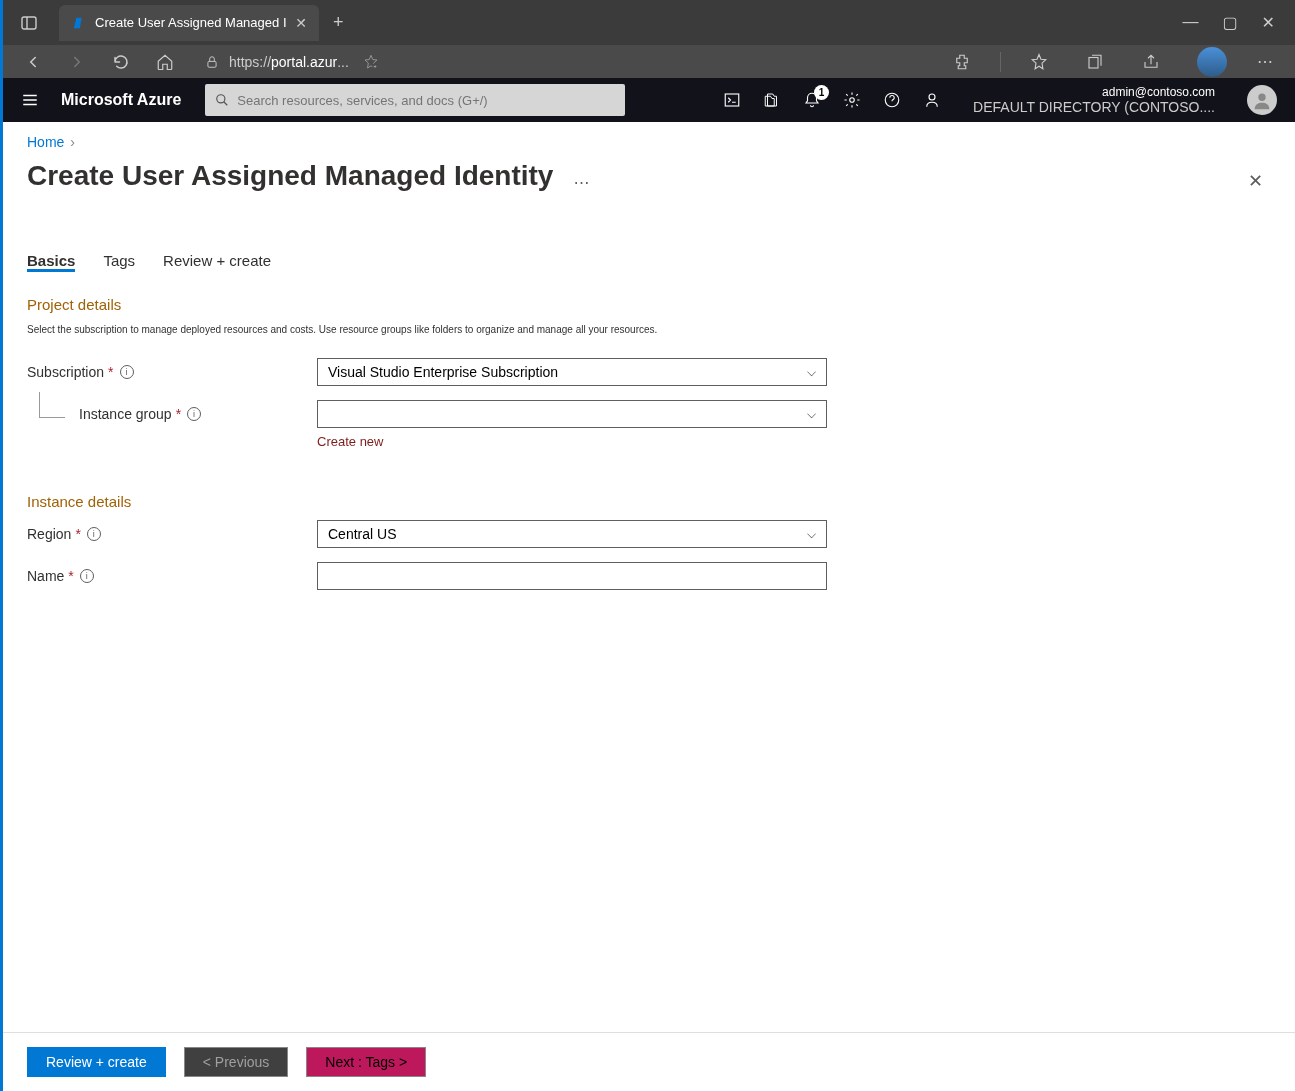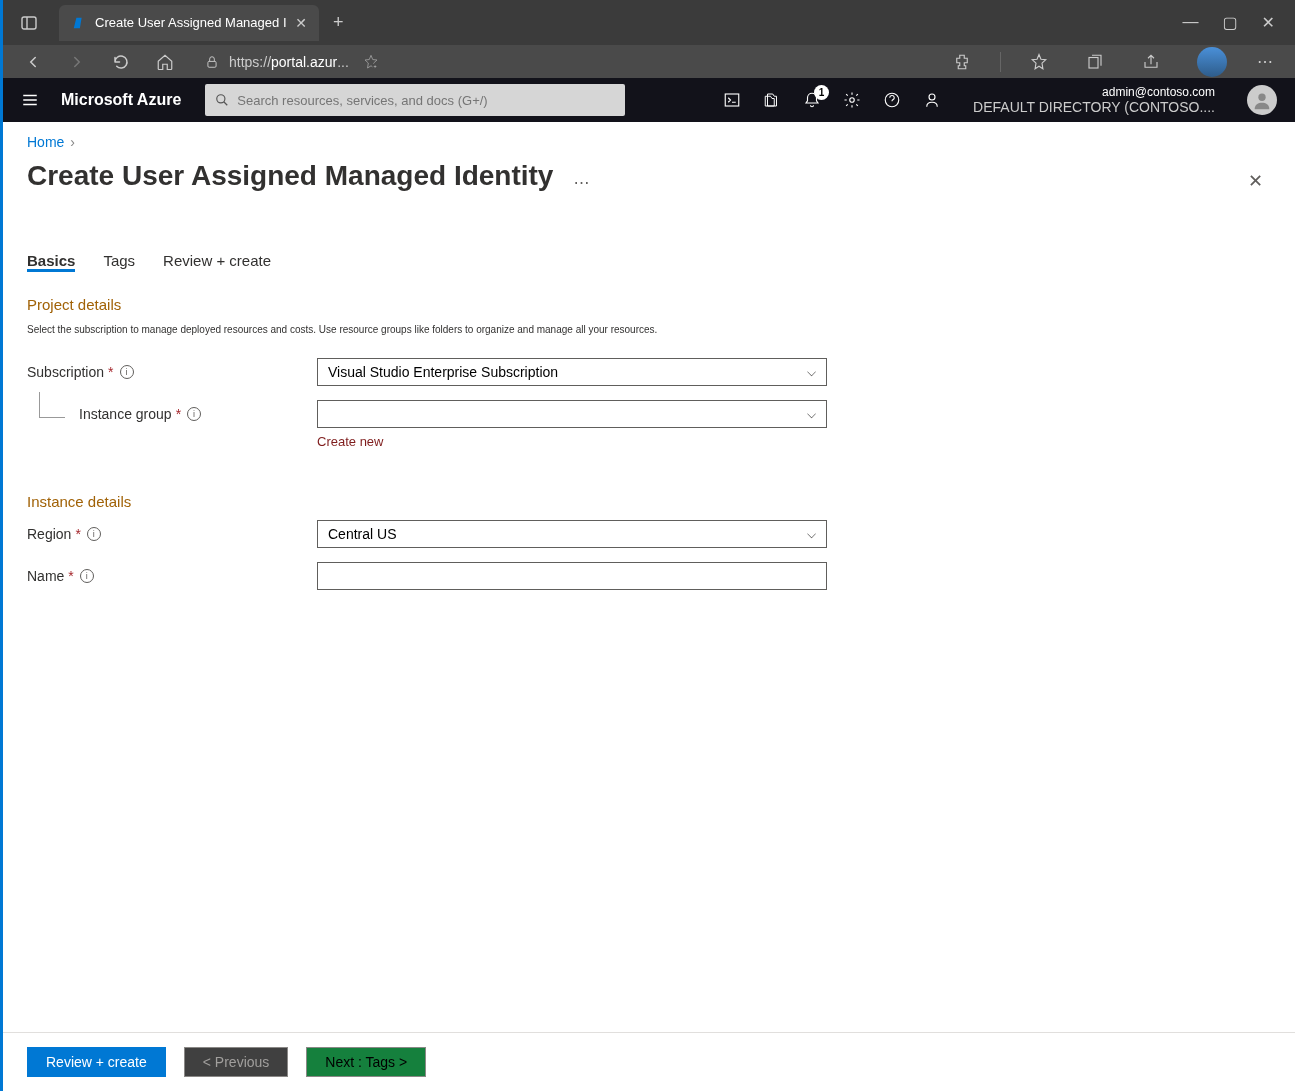--- a/index.html
+++ b/index.html
@@ -67,21 +67,21 @@
     .required { color: #a4262c; margin-left: 4px; margin-right:6px;}
     .info-icon { width: 14px; height: 14px; border: 1px solid #605e5c; border-radius: 50%; font-size: 9px; display: inline-flex; align-items: center; justify-content: center; color: #605e5c; cursor:pointer;}
     .form-control { width: 510px; height: 28px; border: 1px solid #605e5c; padding: 0 10px; font-size: 14px; display: flex; align-items: center; justify-content: space-between; cursor:pointer; background:#fff;}
     .form-control input { border:none; outline:none; width:100%; font-size:14px;}
     .chevron-down { font-size: 12px; color: #323130;}
     .create-new-link { color: #7f1d1d; font-size: 13px; cursor:pointer; margin-top:-8px; margin-bottom:20px; margin-left:290px; display:block; width:fit-content;}
     .section-gap{height:24px;}
     
     
     .footer { border-top: 1px solid #e1dfdd; padding: 14px 24px; display: flex; gap: 18px; margin-top:auto;}
-    .btn { height: 30px; padding: 0 18px; font-size: 14px; border: 1px solid #8a8886; background: #15803d; cursor:pointer; display:flex; align-items:center;}
+    .btn { height: 30px; padding: 0 18px; font-size: 14px; border: 1px solid #8a8886; background: #be185d; cursor:pointer; display:flex; align-items:center;}
     .btn.primary { background: #0078d4; color: #fff; border-color: #0078d4; font-weight:500;}
     .btn.disabled { background: #404040; color: #a19f9d; cursor: default;}
     
     svg{display:block;}
   </style>
 </head>
 <body>
 
 <div class="browser-titlebar">
   <div class="titlebar-icon">

